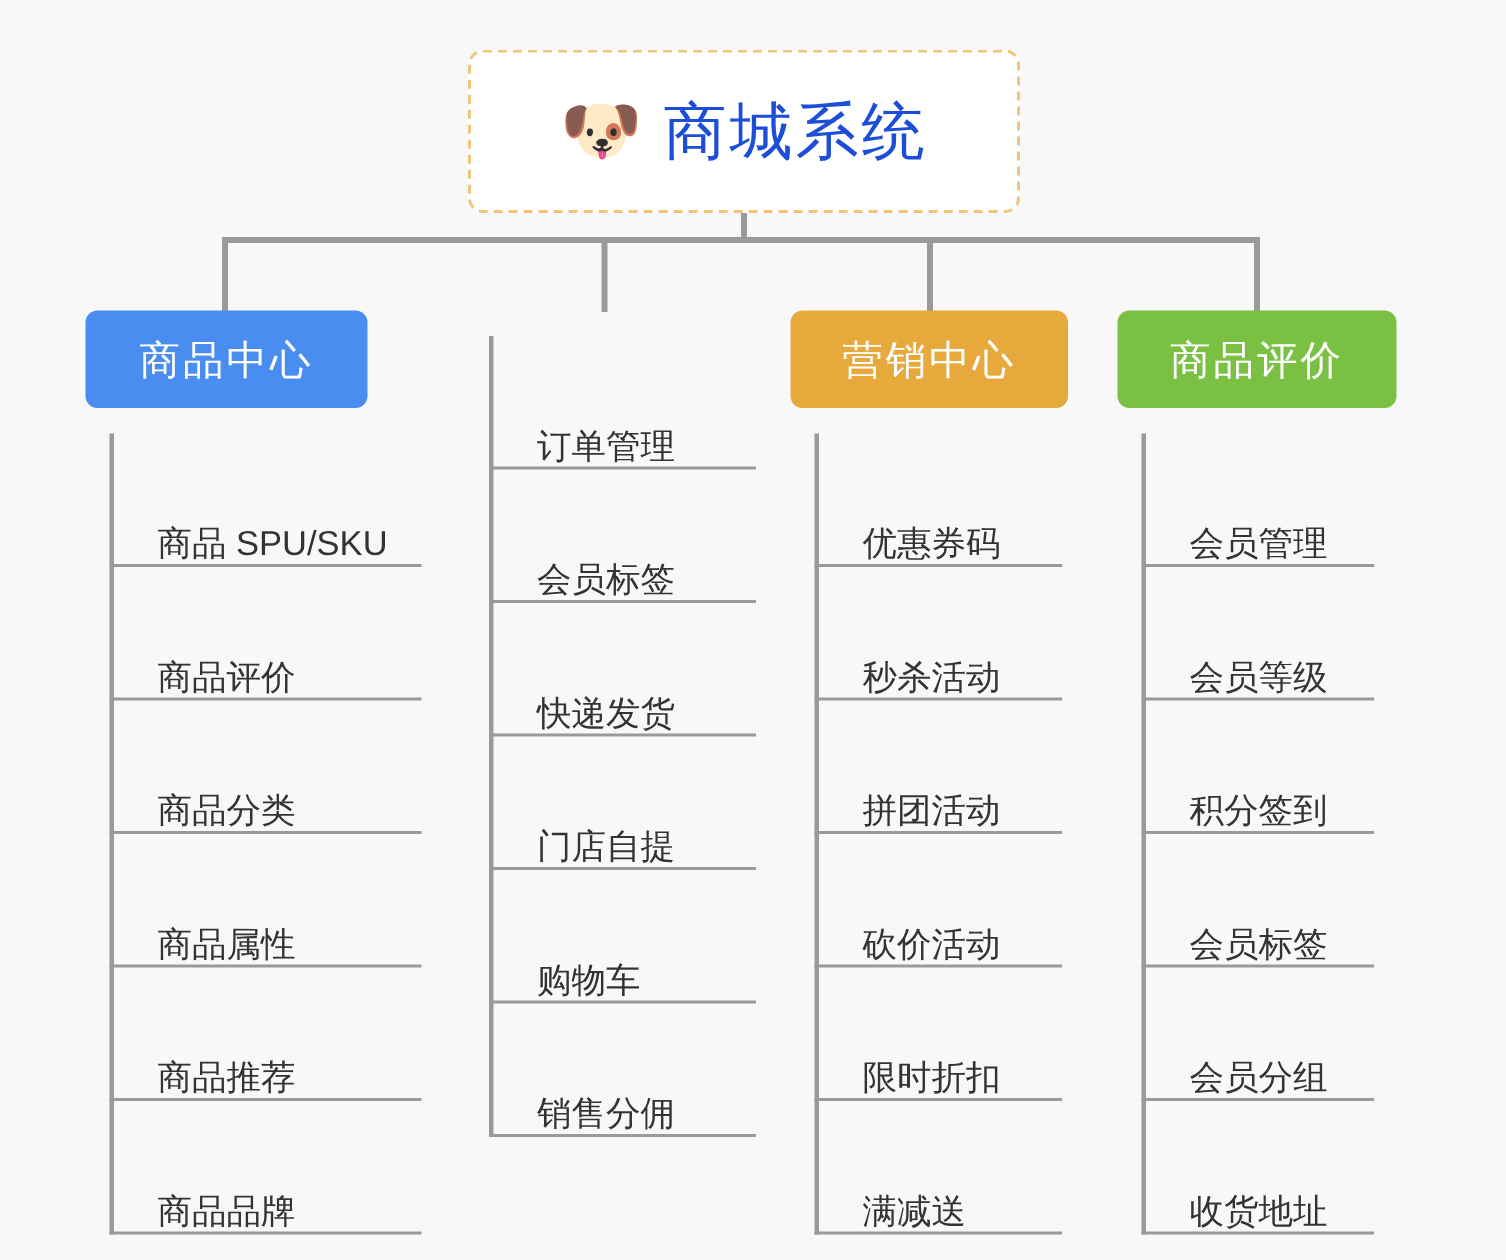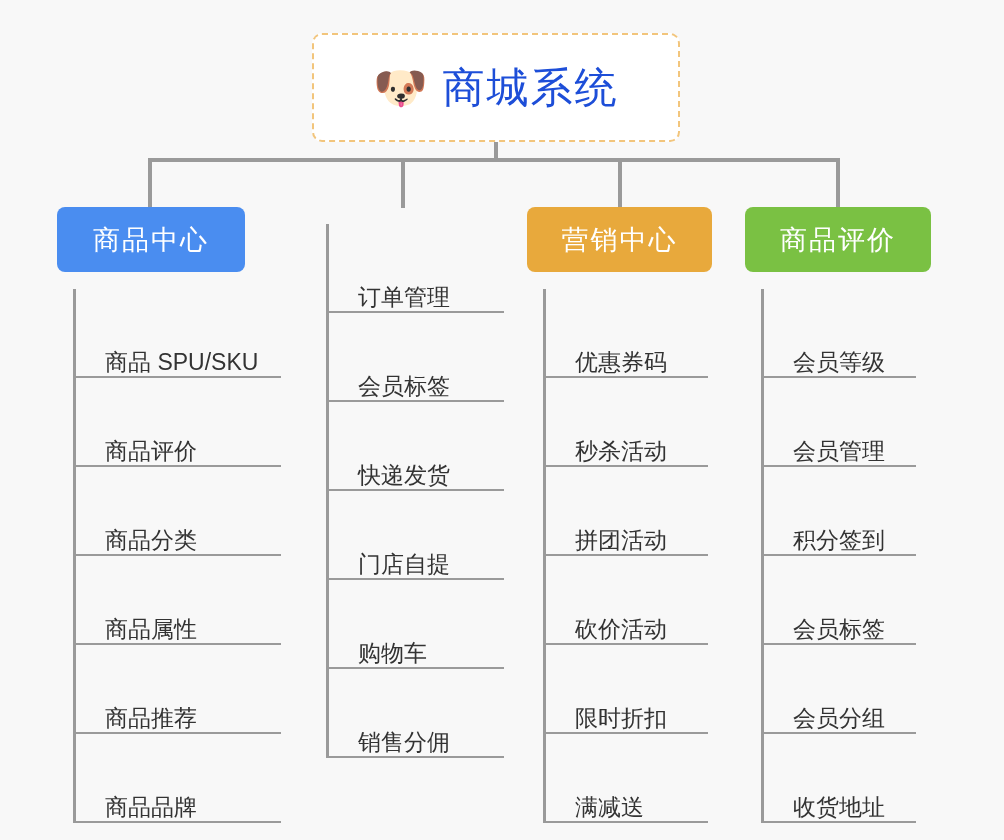--- a/index.html
+++ b/index.html
@@ -204,28 +204,28 @@
     </div>
   </div>
 
   <div class="col" id="col-3" style="left:745px;width:186px">
     <div class="cat-box" style="background: rgb(122, 193, 67);">
       <span>商品评价</span>
     </div>
     <div class="leaf-list">
       <div class="leaf-spine" style="height: 534px; background: rgb(154, 154, 154);"></div>
       <div class="leaf">
+        <span class="leaf-label">会员管理</span>
+        <span class="leaf-rule" style="width: 155px; background: rgb(154, 154, 154);"></span>
+      </div>
+      <div class="leaf">
         <span class="leaf-label">会员等级</span>
         <span class="leaf-rule" style="width: 155px; background: rgb(154, 154, 154);"></span>
       </div>
       <div class="leaf">
-        <span class="leaf-label">会员管理</span>
-        <span class="leaf-rule" style="width: 155px; background: rgb(154, 154, 154);"></span>
-      </div>
-      <div class="leaf">
         <span class="leaf-label">积分签到</span>
         <span class="leaf-rule" style="width: 155px; background: rgb(154, 154, 154);"></span>
       </div>
       <div class="leaf">
         <span class="leaf-label">会员标签</span>
         <span class="leaf-rule" style="width: 155px; background: rgb(154, 154, 154);"></span>
       </div>
       <div class="leaf">
         <span class="leaf-label">会员分组</span>
         <span class="leaf-rule" style="width: 155px; background: rgb(154, 154, 154);"></span>

